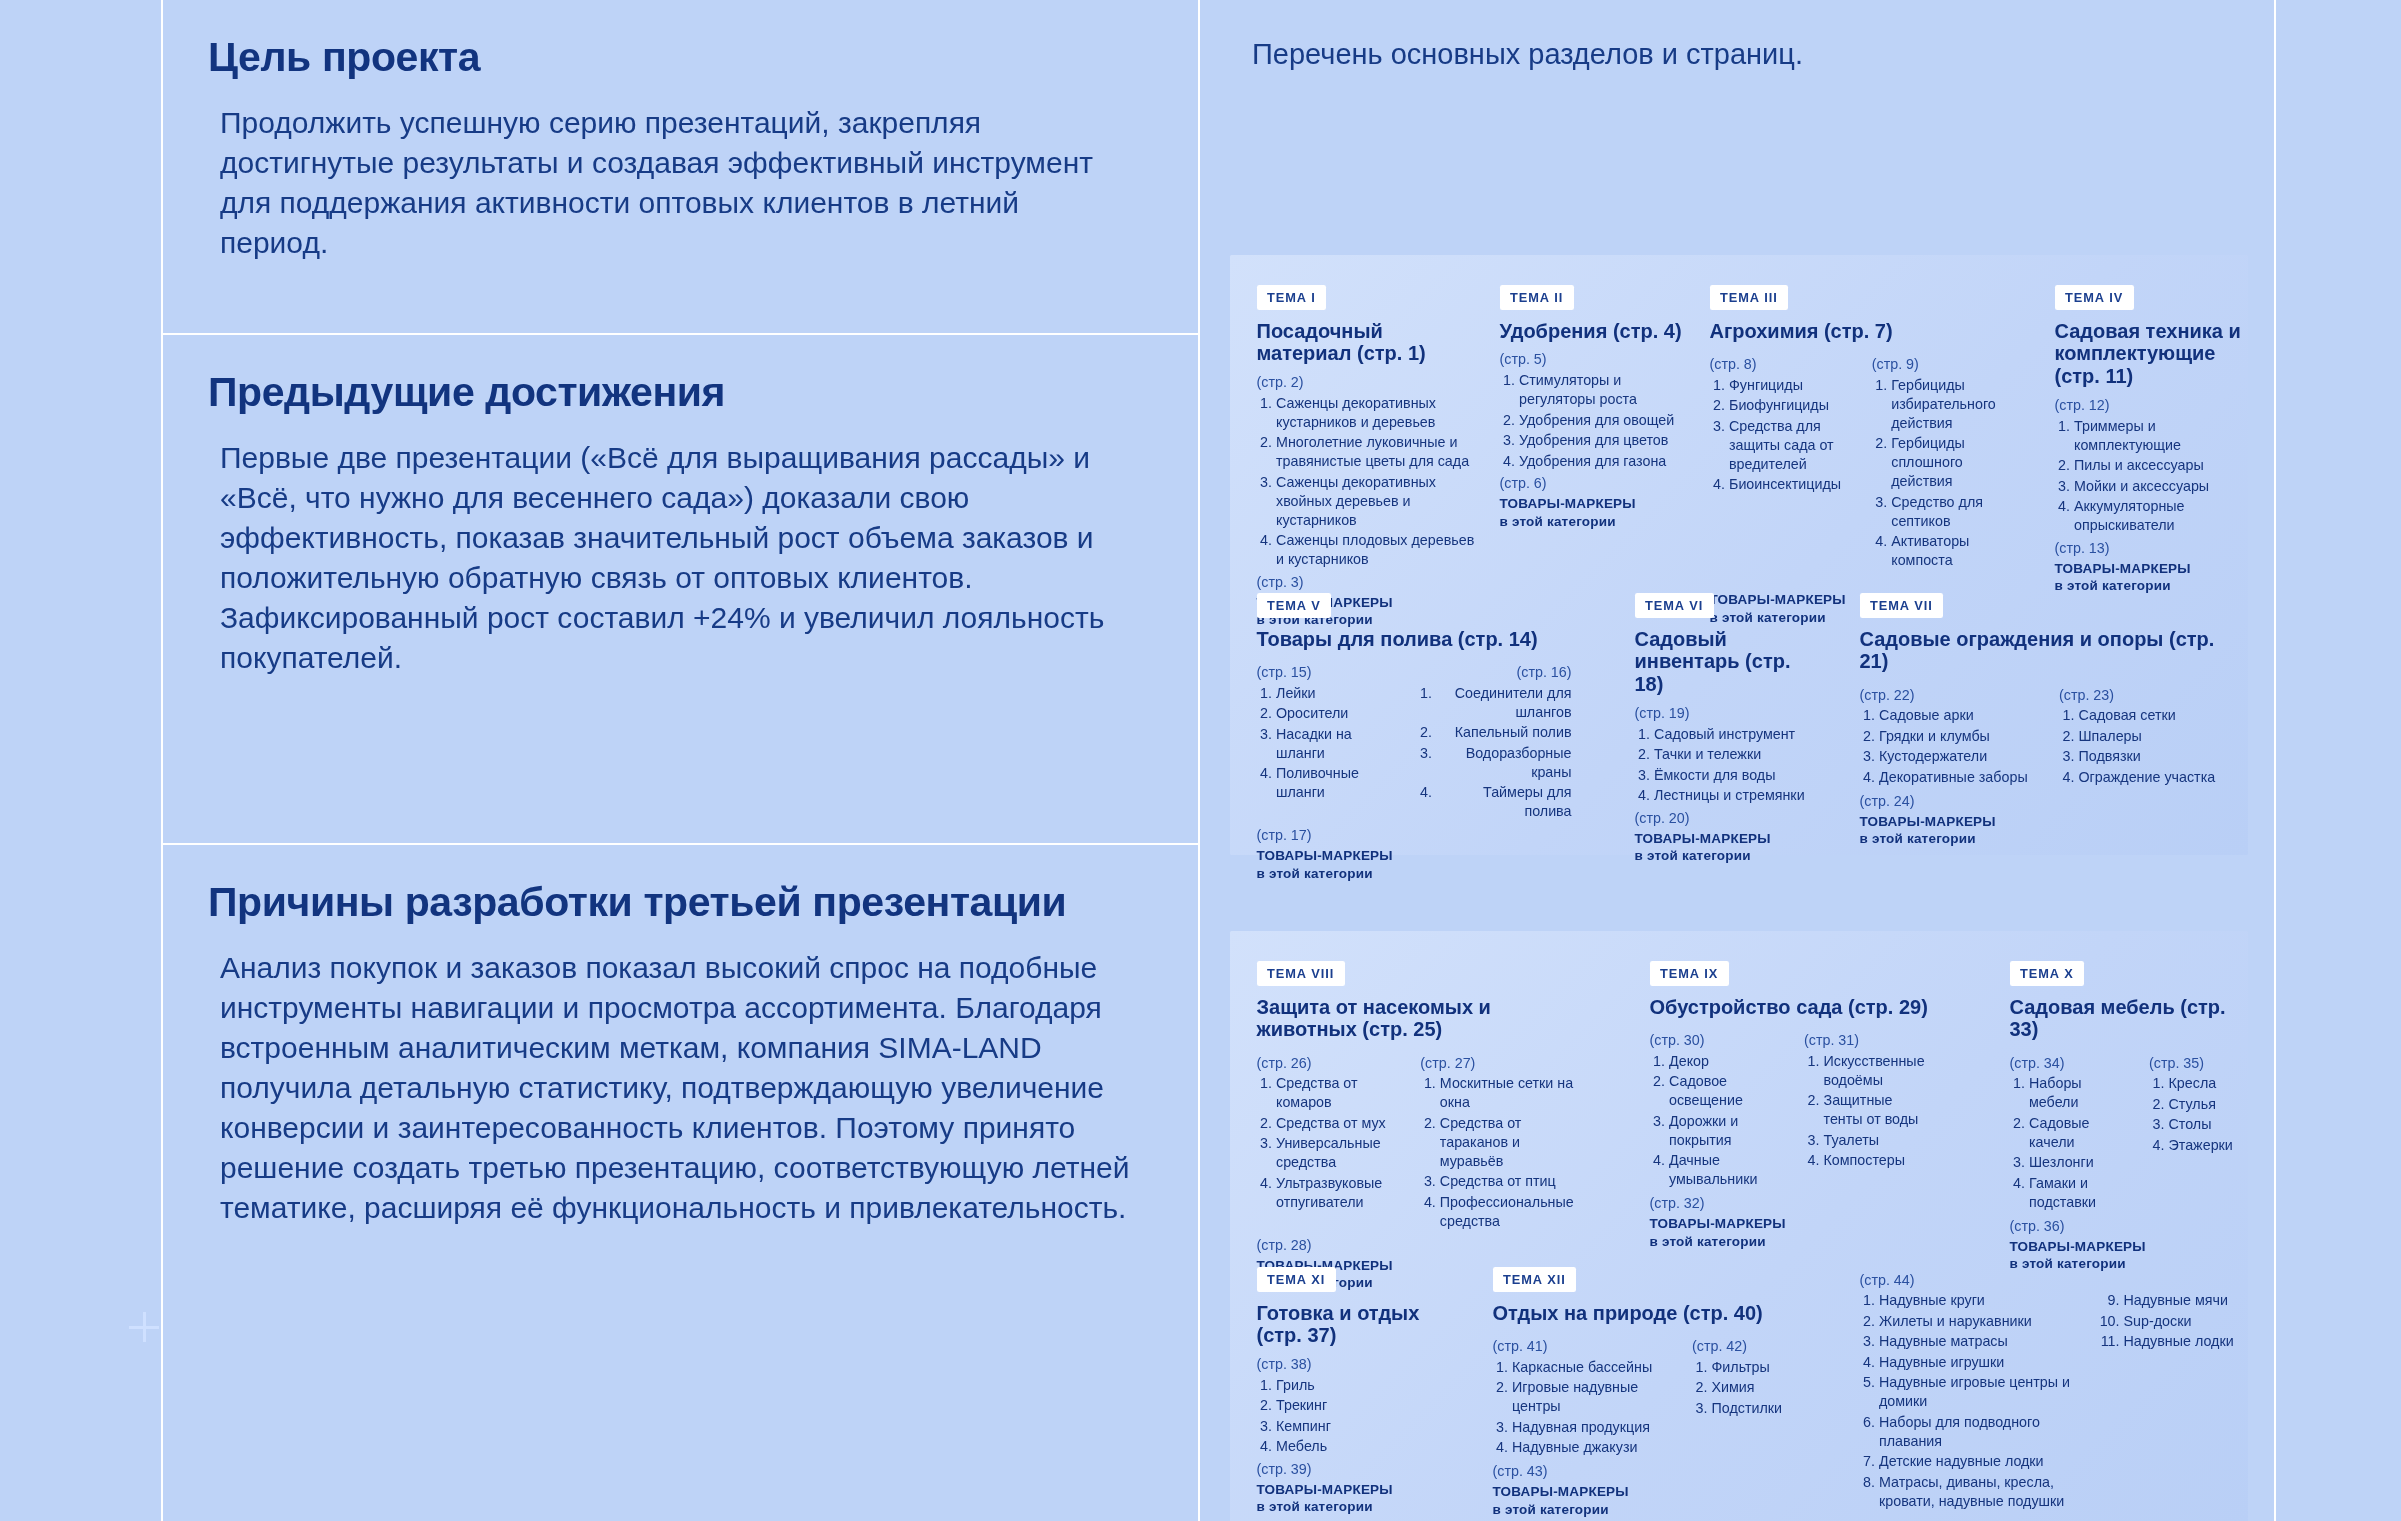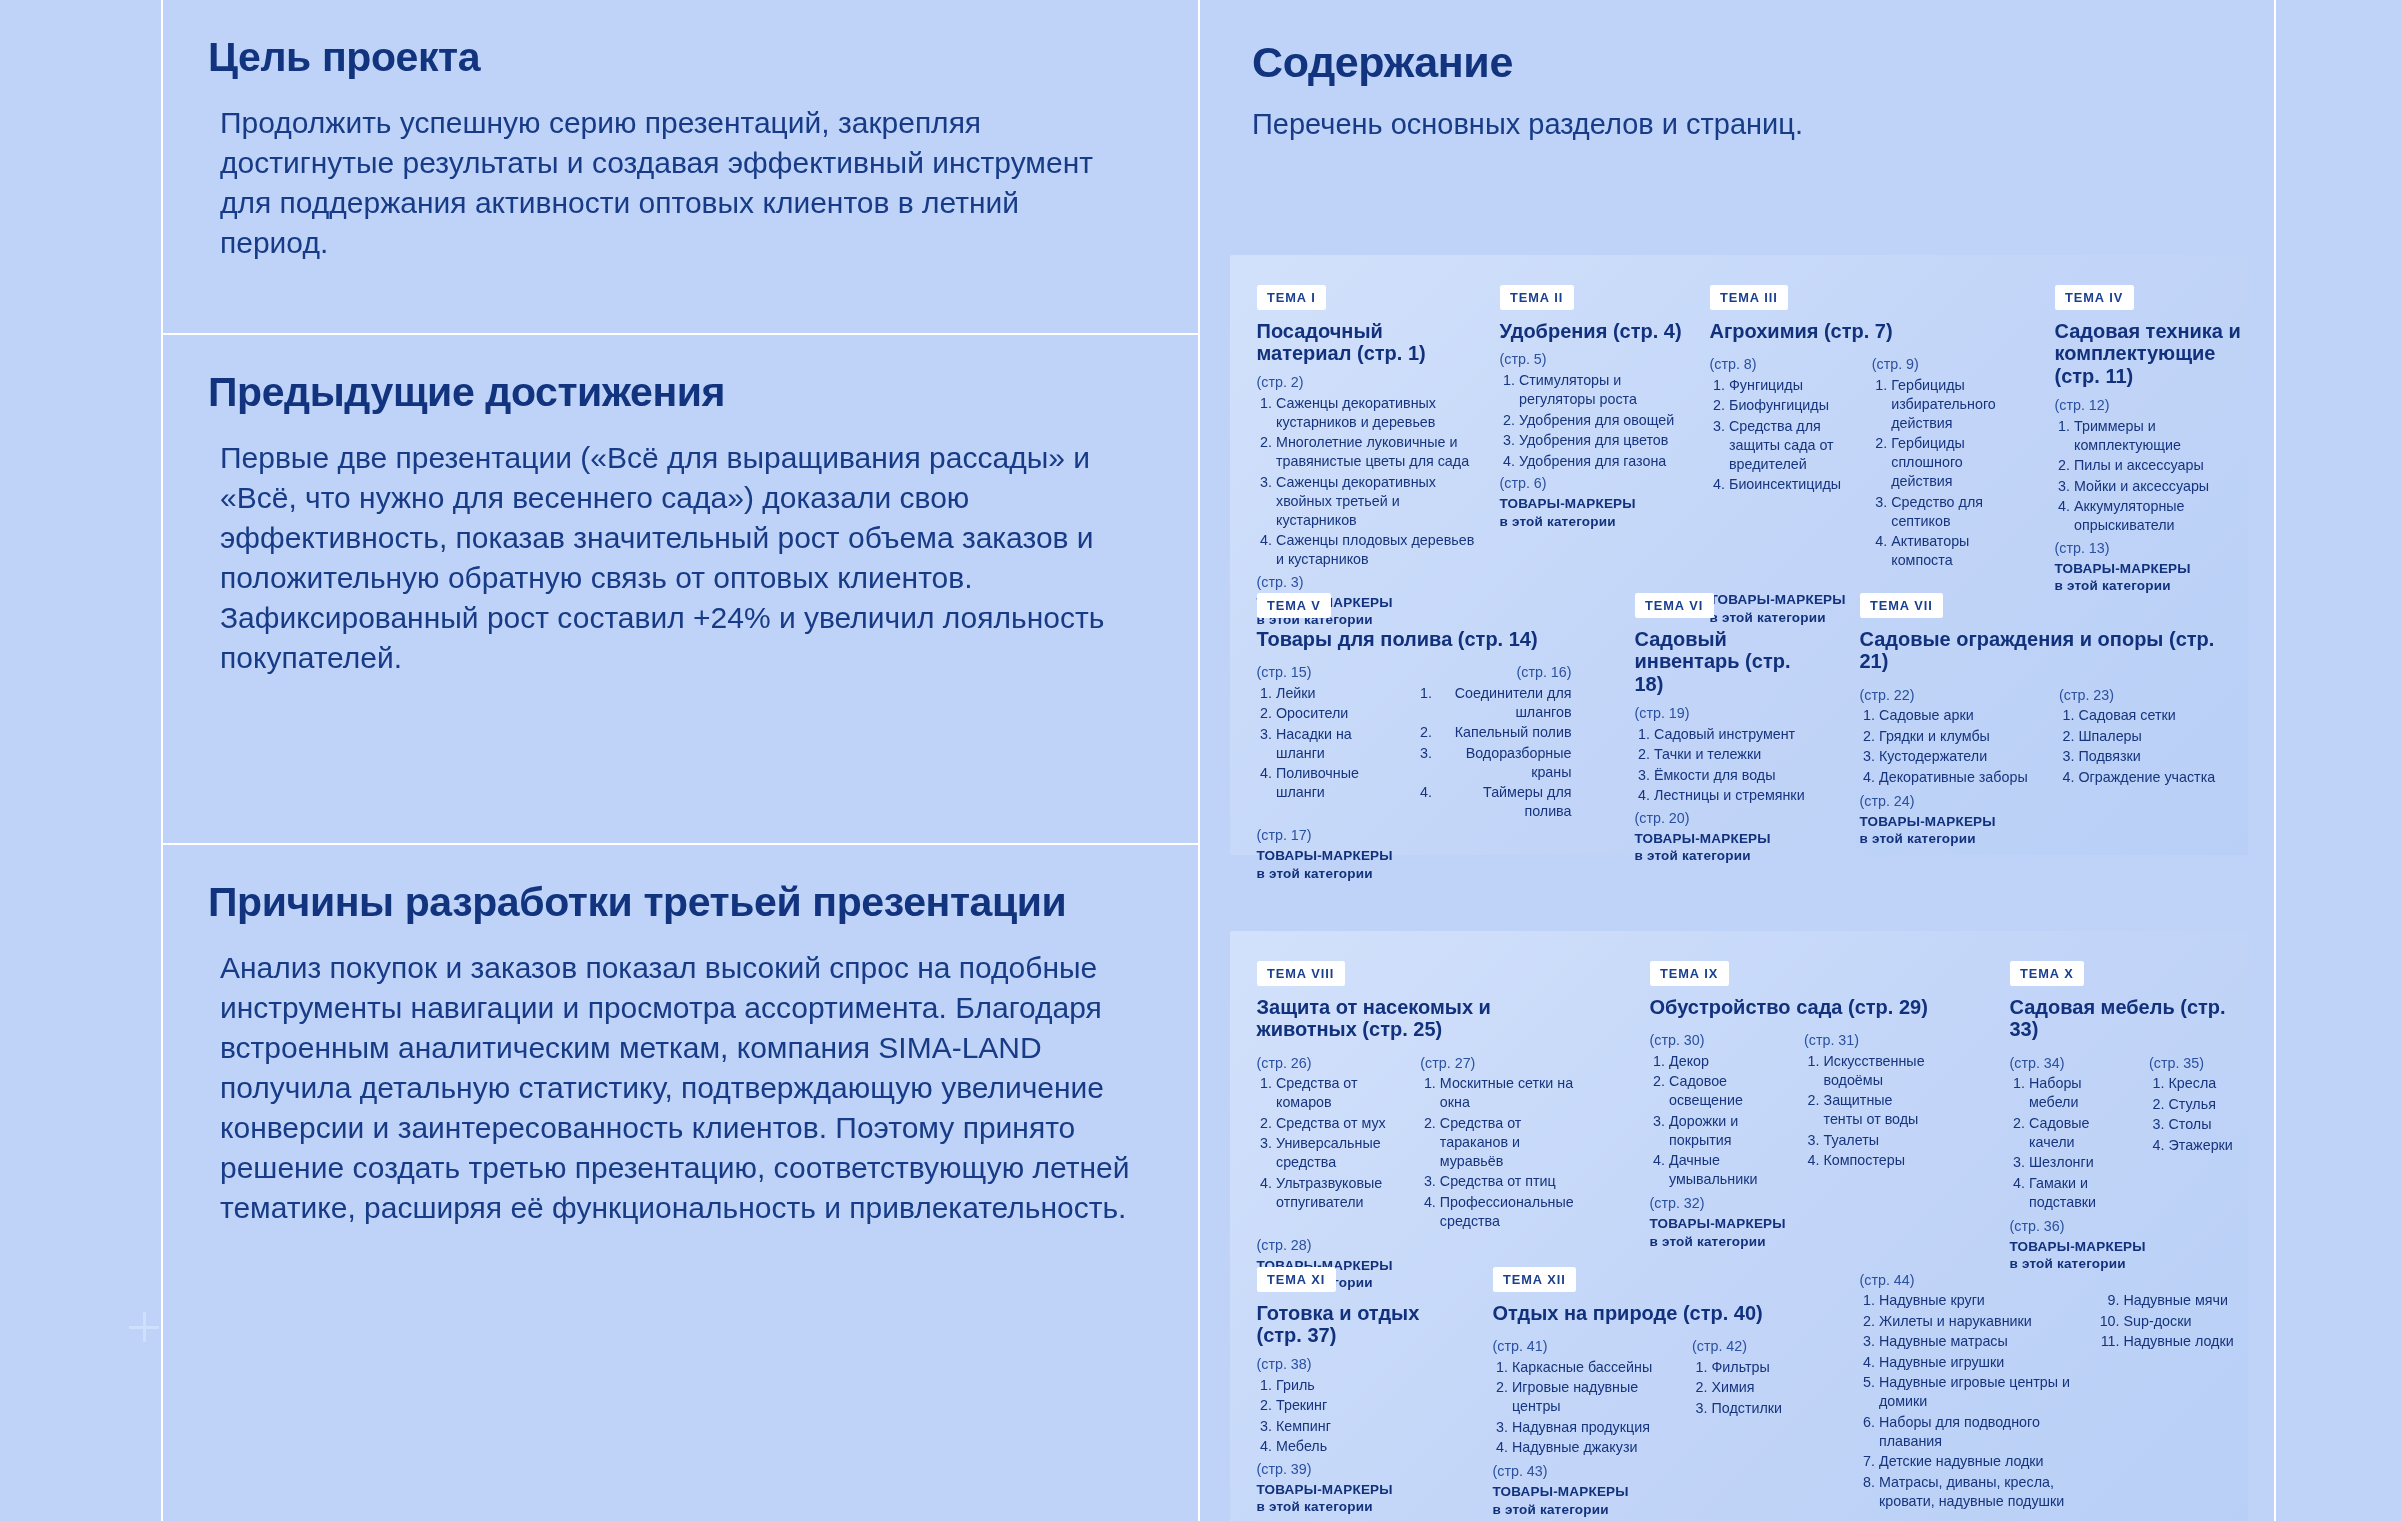--- a/index.html
+++ b/index.html
@@ -94,34 +94,33 @@
     <div class="lbox b3">
       <h1 class="title">Причины разработки третьей презентации</h1>
       <p class="body">Анализ покупок и заказов показал высокий спрос на подобные инструменты навигации и просмотра ассортимента. Благодаря встроенным аналитическим меткам, компания SIMA-LAND получила детальную статистику, подтверждающую увеличение конверсии и заинтересованность клиентов. Поэтому принято решение создать третью презентацию, соответствующую летней тематике, расширяя её функциональность и привлекательность.</p>
     </div>
   </div>
 
   <div class="plusmark"></div>
 
   <div class="right">
     <div class="rhead">
-      <h2 class="rtitle">Содержание</h2>
       <p class="rsub">Перечень основных разделов и страниц.</p>
     </div>
 
     <div class="panel panel1">
 
       <div class="topic" style="left:27px;top:30px;width:225px;">
         <span class="tbadge">ТЕМА I</span>
         <div class="tname">Посадочный материал (стр. 1)</div>
         <div class="pg">(стр. 2)</div>
         <ol class="items">
           <li>Саженцы декоративных кустарников и деревьев</li>
           <li>Многолетние луковичные и травянистые цветы для сада</li>
-          <li>Саженцы декоративных хвойных третьей и кустарников</li>
+          <li>Саженцы декоративных хвойных деревьев и кустарников</li>
           <li>Саженцы плодовых деревьев и кустарников</li>
         </ol>
         <div class="pg">(стр. 3)</div>
         <div class="marker">
           <span>ТОВАРЫ-МАРКЕРЫ</span>
           <span>в этой категории</span>
         </div>
       </div>
 
       <div class="topic" style="left:270px;top:30px;width:195px;">

